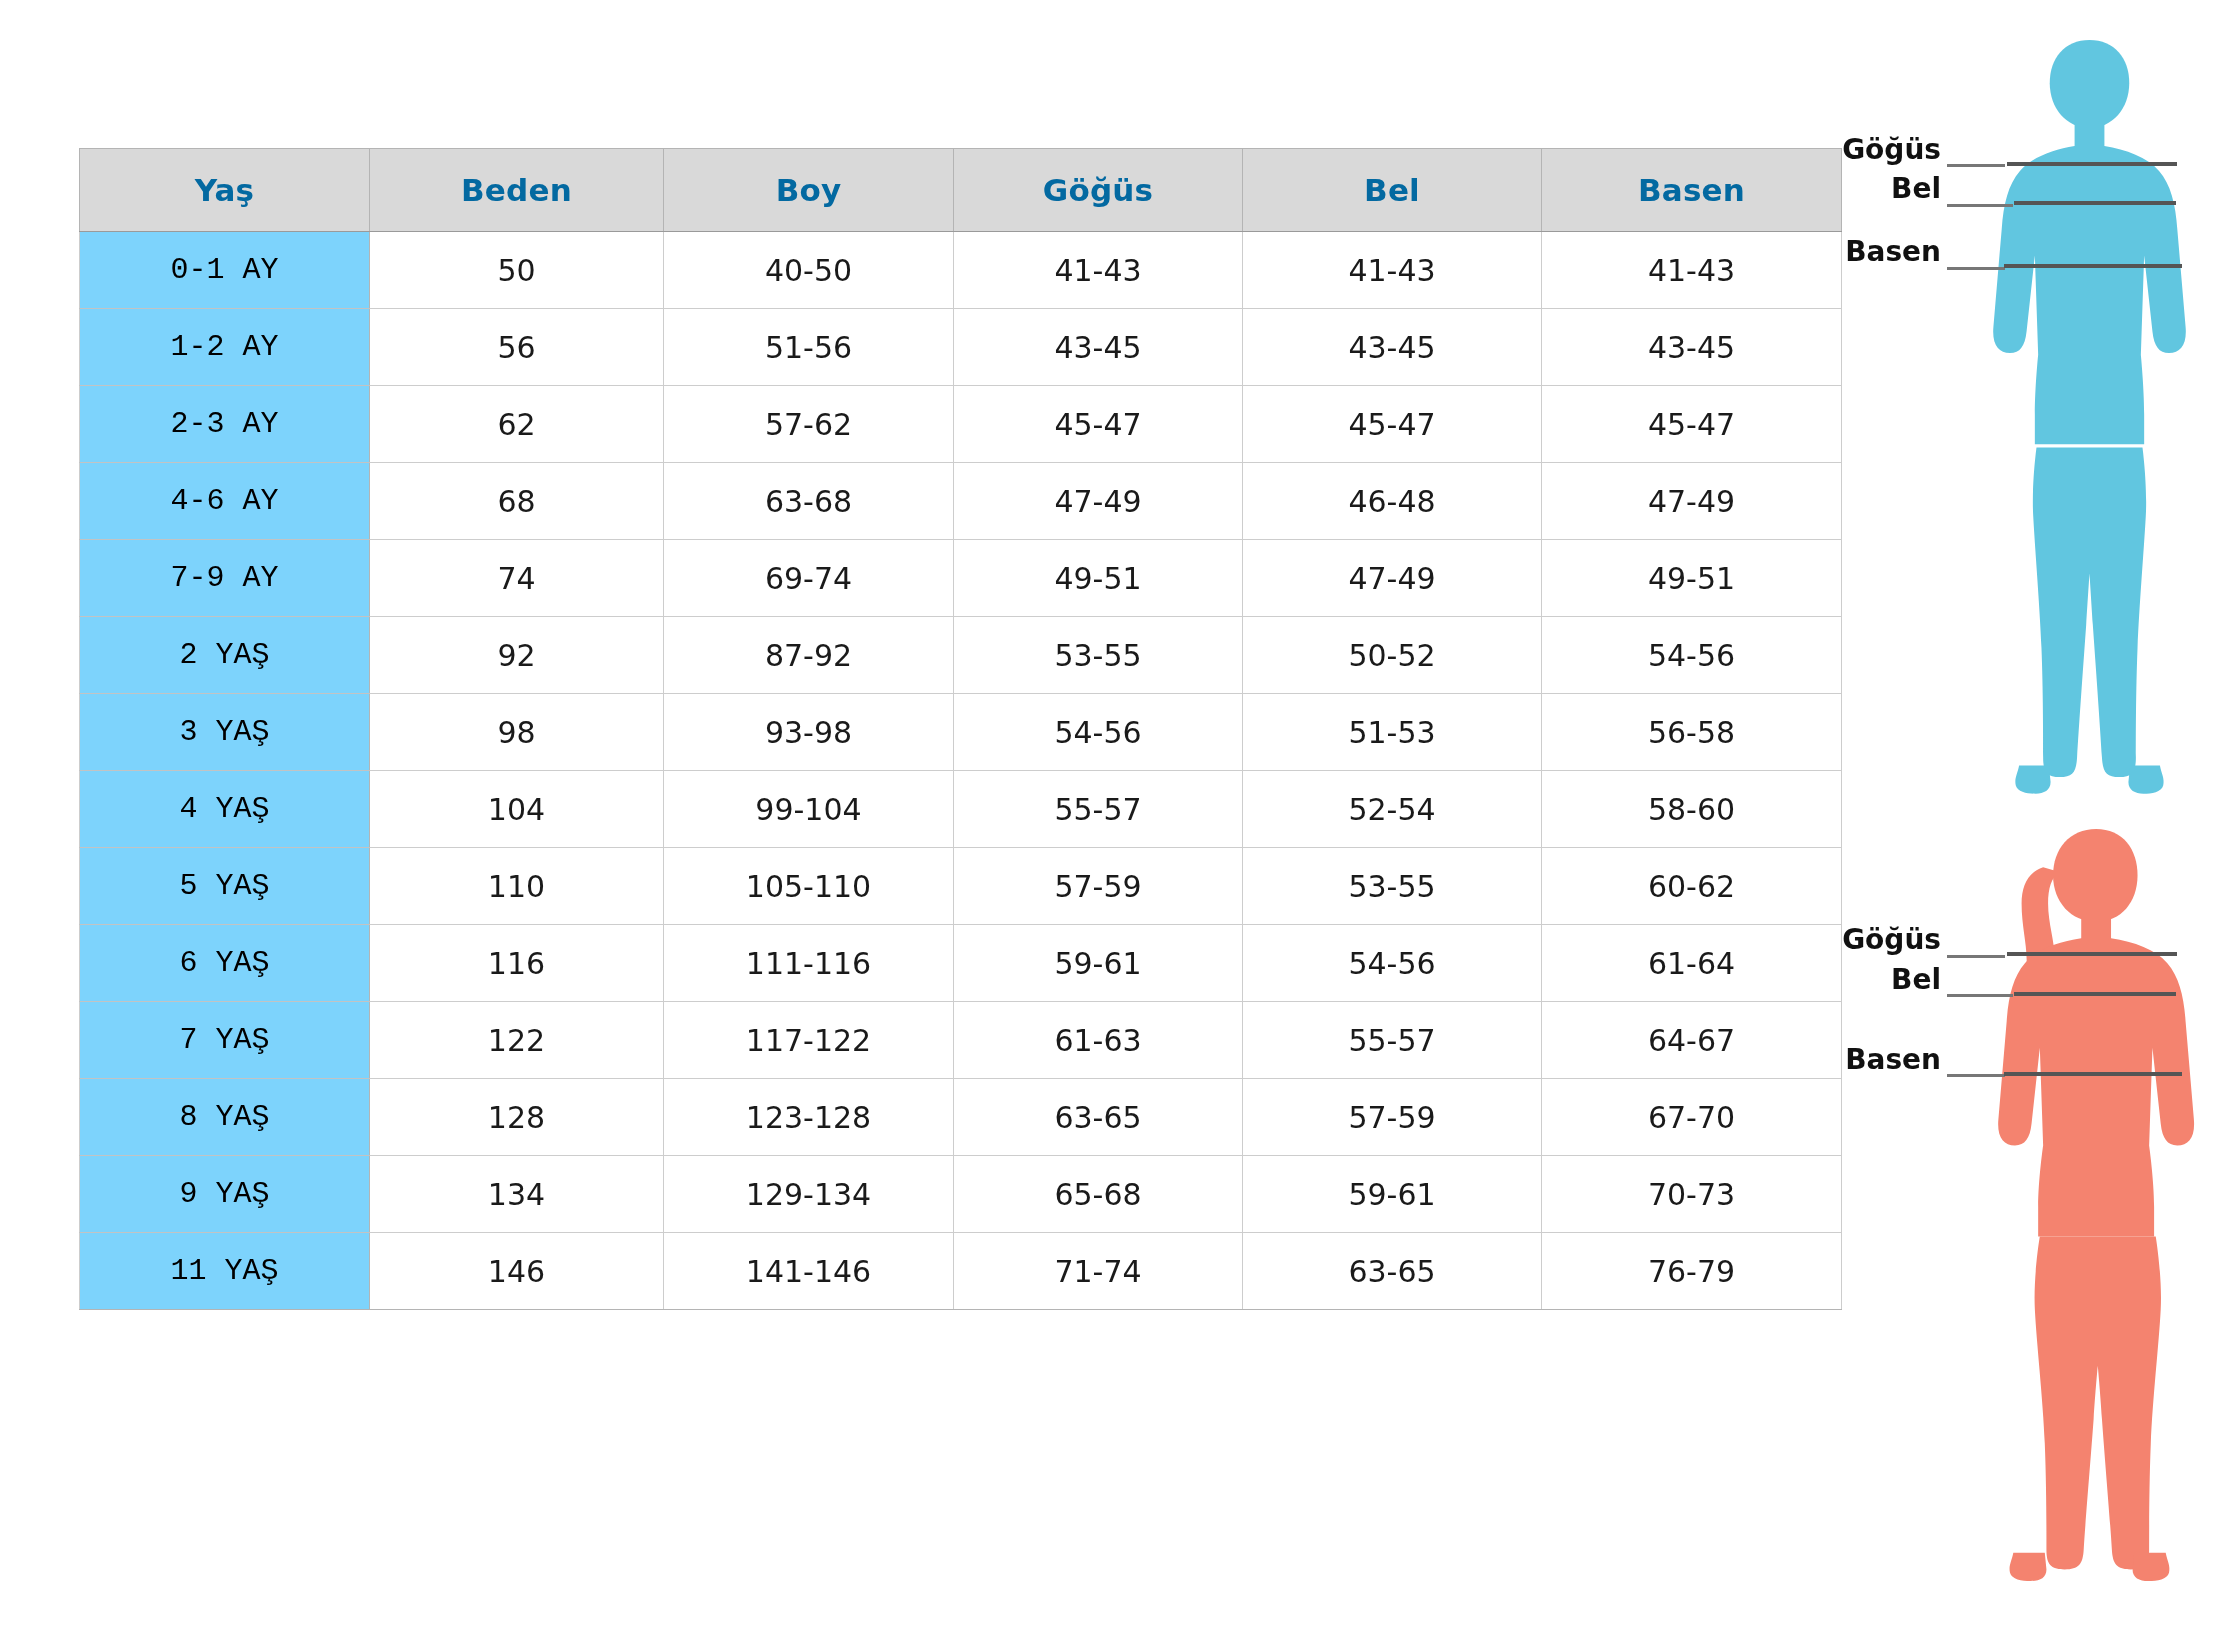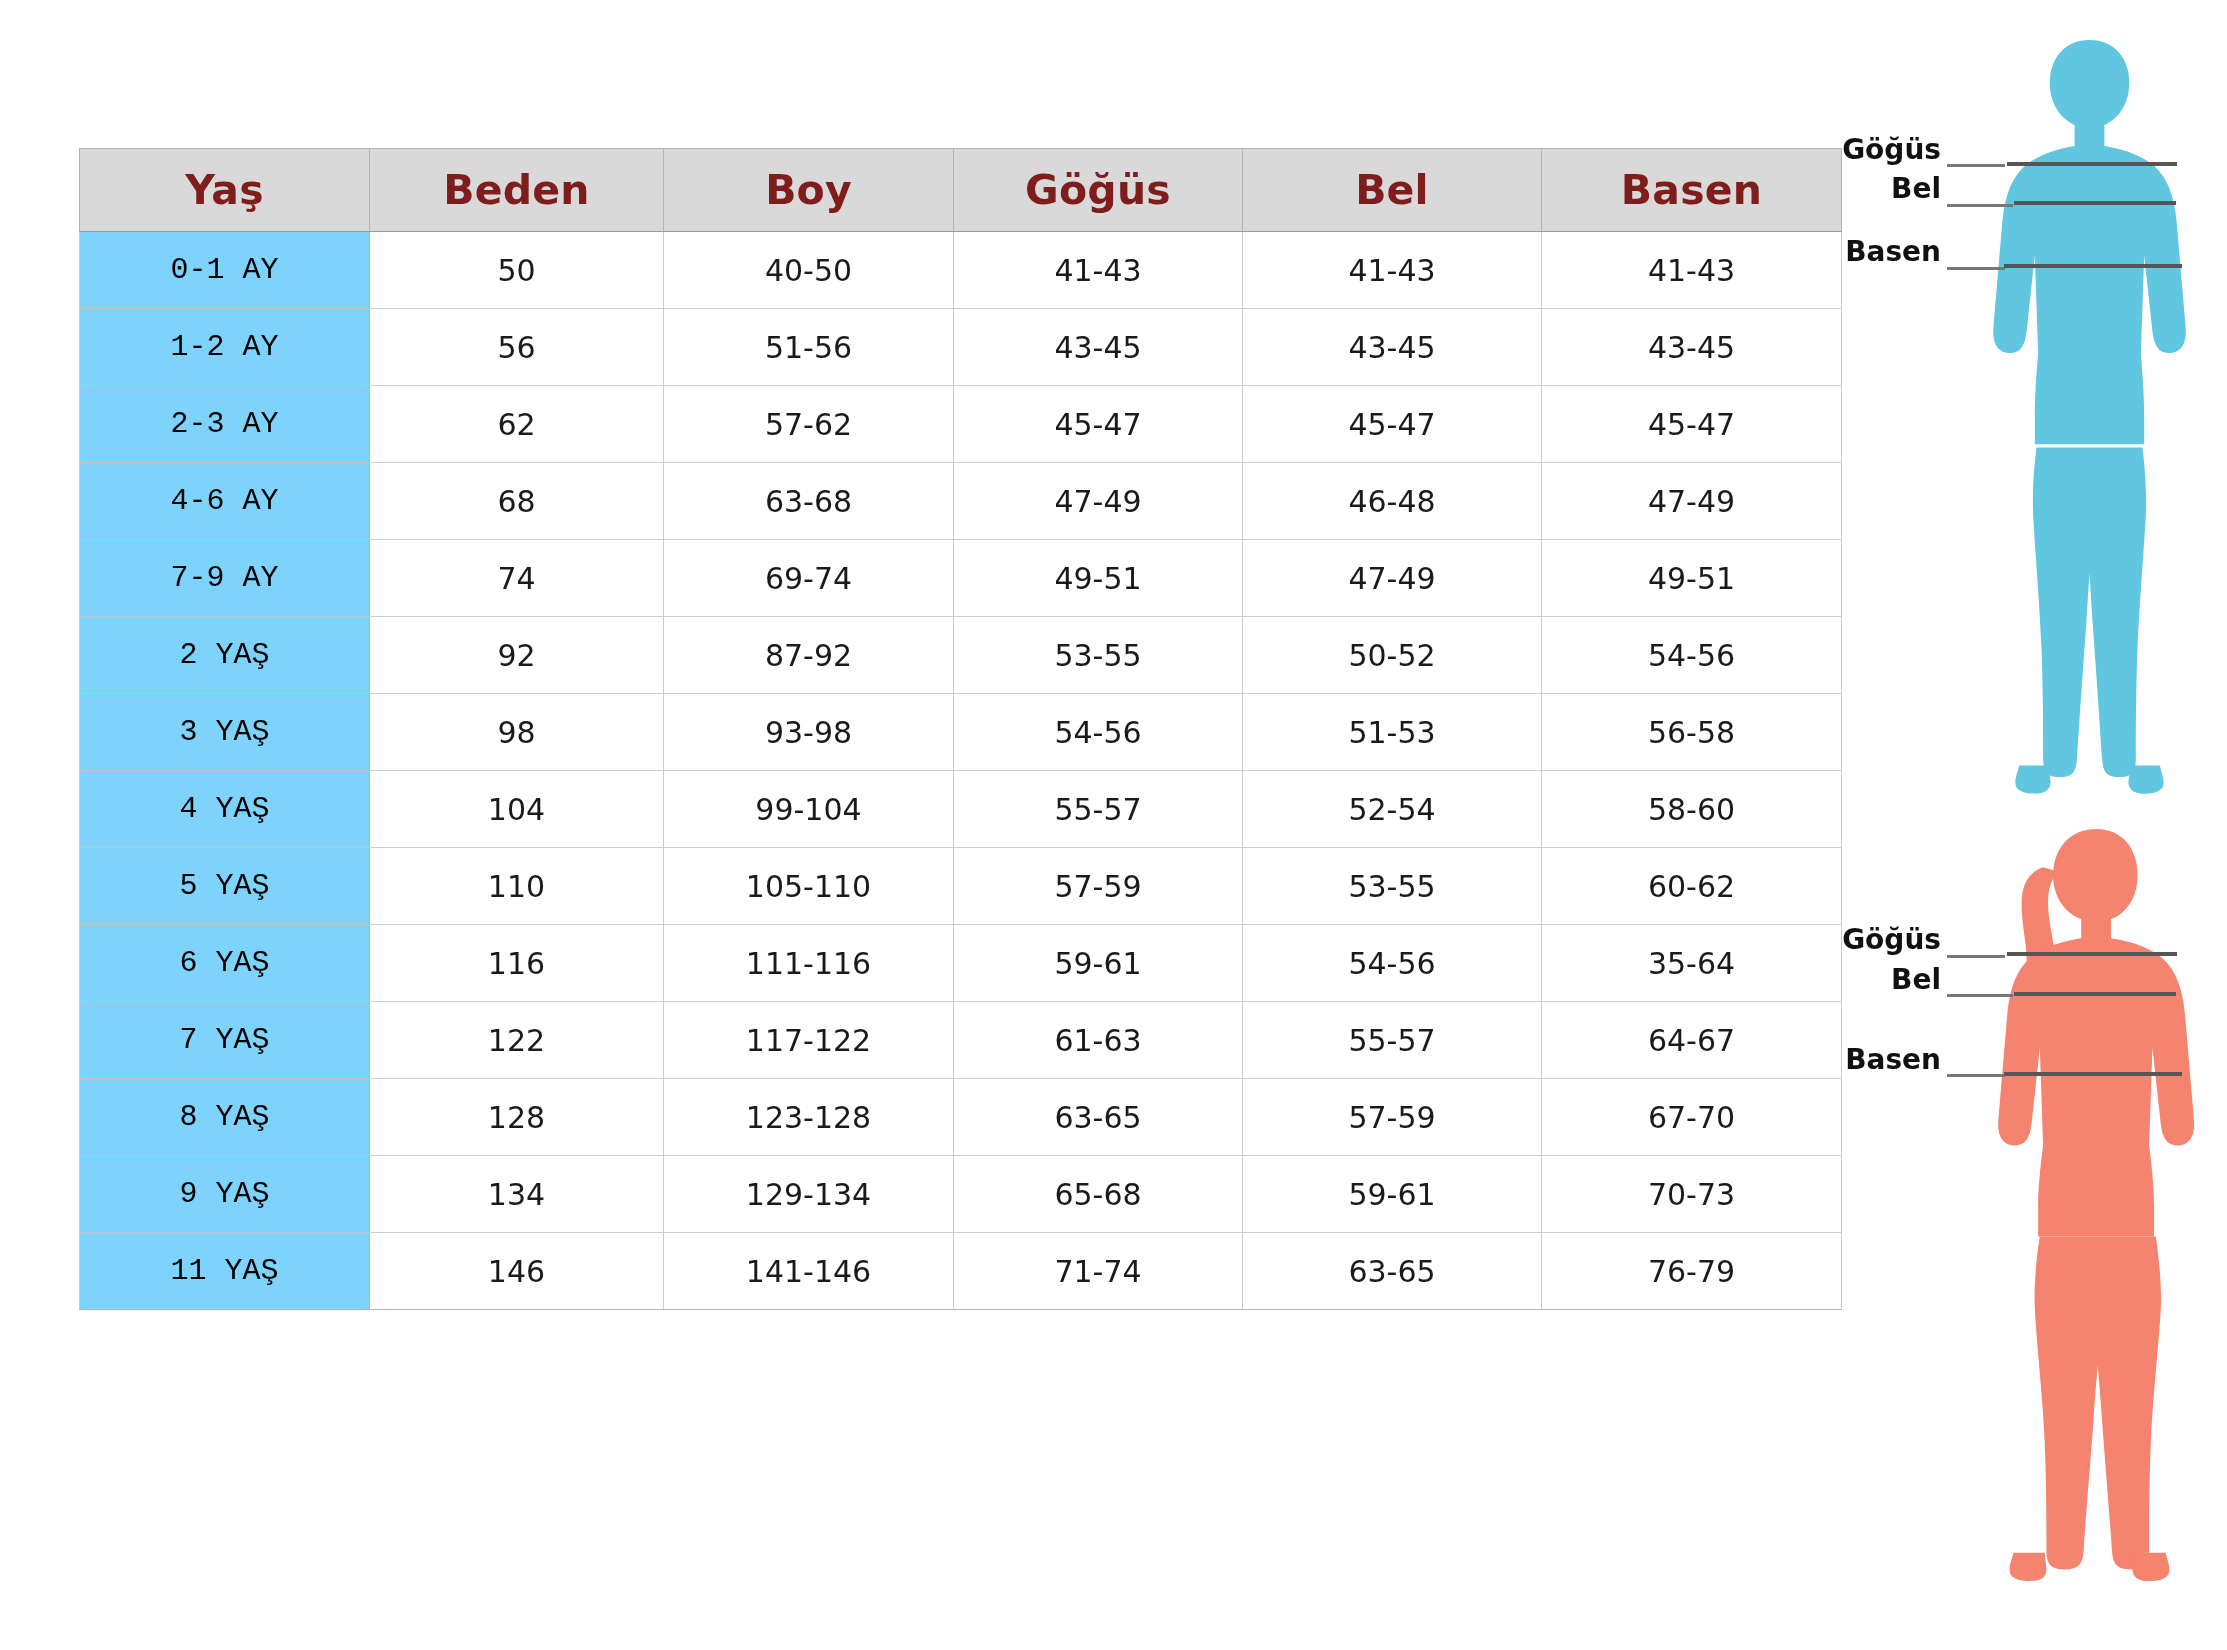--- a/index.html
+++ b/index.html
@@ -41,23 +41,23 @@
   table.size-table col.c-boy   { width: 290px; }
   table.size-table col.c-chest { width: 289px; }
   table.size-table col.c-waist { width: 299px; }
   table.size-table col.c-hip   { width: 300px; }
 
   table.size-table th {
     background: #d9d9d9;
     border: 0.8px solid #b4b4b4;
     border-bottom: 1.7px solid #9a9a9a;
     height: 80px;
-    font-size: 41px;
+    font-size: 31px;
     font-weight: bold;
-    color: #7f1d1d;
+    color: #0369a1;
     text-align: center;
     letter-spacing: 0.2px;
   }
 
   table.size-table td {
     border: 0.8px solid #cdcdcd;
     height: 74px;
     font-size: 30px;
     text-align: center;
     color: #1a1a1a;
@@ -235,21 +235,21 @@
             <td>57-59</td>
             <td>53-55</td>
             <td>60-62</td>
           </tr>
           <tr>
             <td class="age-cell">6 YAŞ</td>
             <td>116</td>
             <td>111-116</td>
             <td>59-61</td>
             <td>54-56</td>
-            <td>35-64</td>
+            <td>61-64</td>
           </tr>
           <tr>
             <td class="age-cell">7 YAŞ</td>
             <td>122</td>
             <td>117-122</td>
             <td>61-63</td>
             <td>55-57</td>
             <td>64-67</td>
           </tr>
           <tr>

